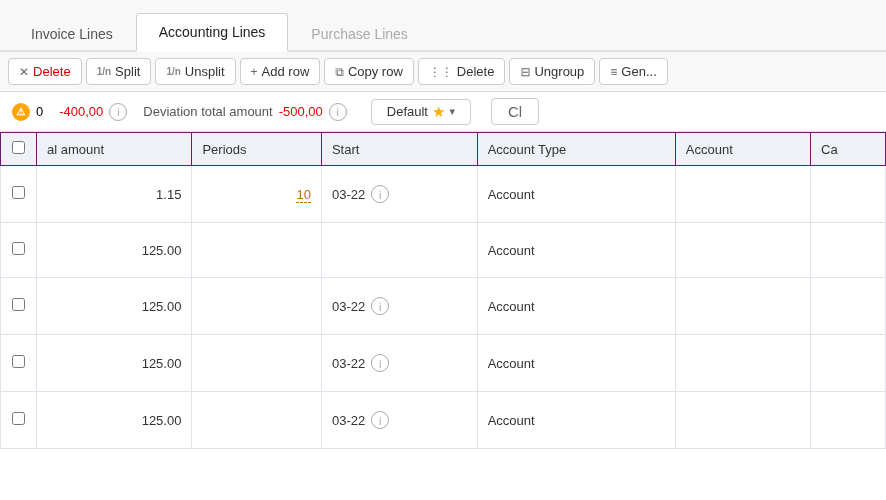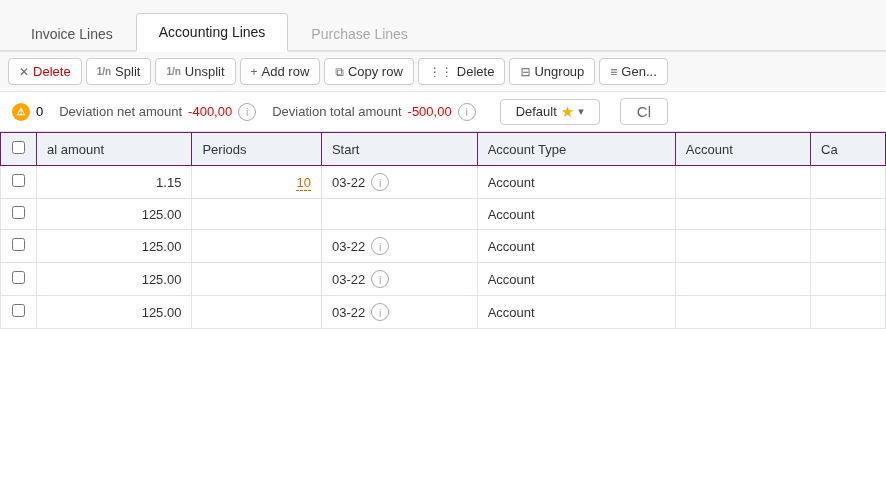--- a/index.html
+++ b/index.html
@@ -133,21 +133,21 @@
       font-weight: 500;
       color: #333;
       white-space: nowrap;
       position: sticky;
       top: 0;
       z-index: 2;
     }
     thead th.checkbox-col { width: 36px; text-align: center; }
     tbody td {
       border: 1px solid #e0e4ea;
-      padding: 7px 10px;
+      padding: 19px 10px;
       color: #333;
       white-space: nowrap;
     }
     tbody td.num { text-align: right; }
     .periods-val { color: #c07000; font-weight: 400; border-bottom: 1px dashed #c07000; cursor: pointer; }
     input[type="checkbox"] { cursor: pointer; }
   </style>
 </head>
 <body>
 
@@ -191,21 +191,20 @@
     <span>Gen...</span>
   </button>
 </div>
 
 <div class="deviation-bar">
   <div class="deviation-group">
     <span class="warn-icon">⚠</span>
     <span>0</span>
   </div>
   <div class="deviation-group">
-    <span class="deviation-label">Deviation net amount</span>
     <span class="deviation-value">-400,00</span>
     <span class="info-circle">ℹ</span>
   </div>
   <div class="deviation-group">
     <span class="deviation-label">Deviation total amount</span>
     <span class="deviation-value">-500,00</span>
     <span class="info-circle">ℹ</span>
   </div>
   <div class="default-badge">
     <span>Default</span>

